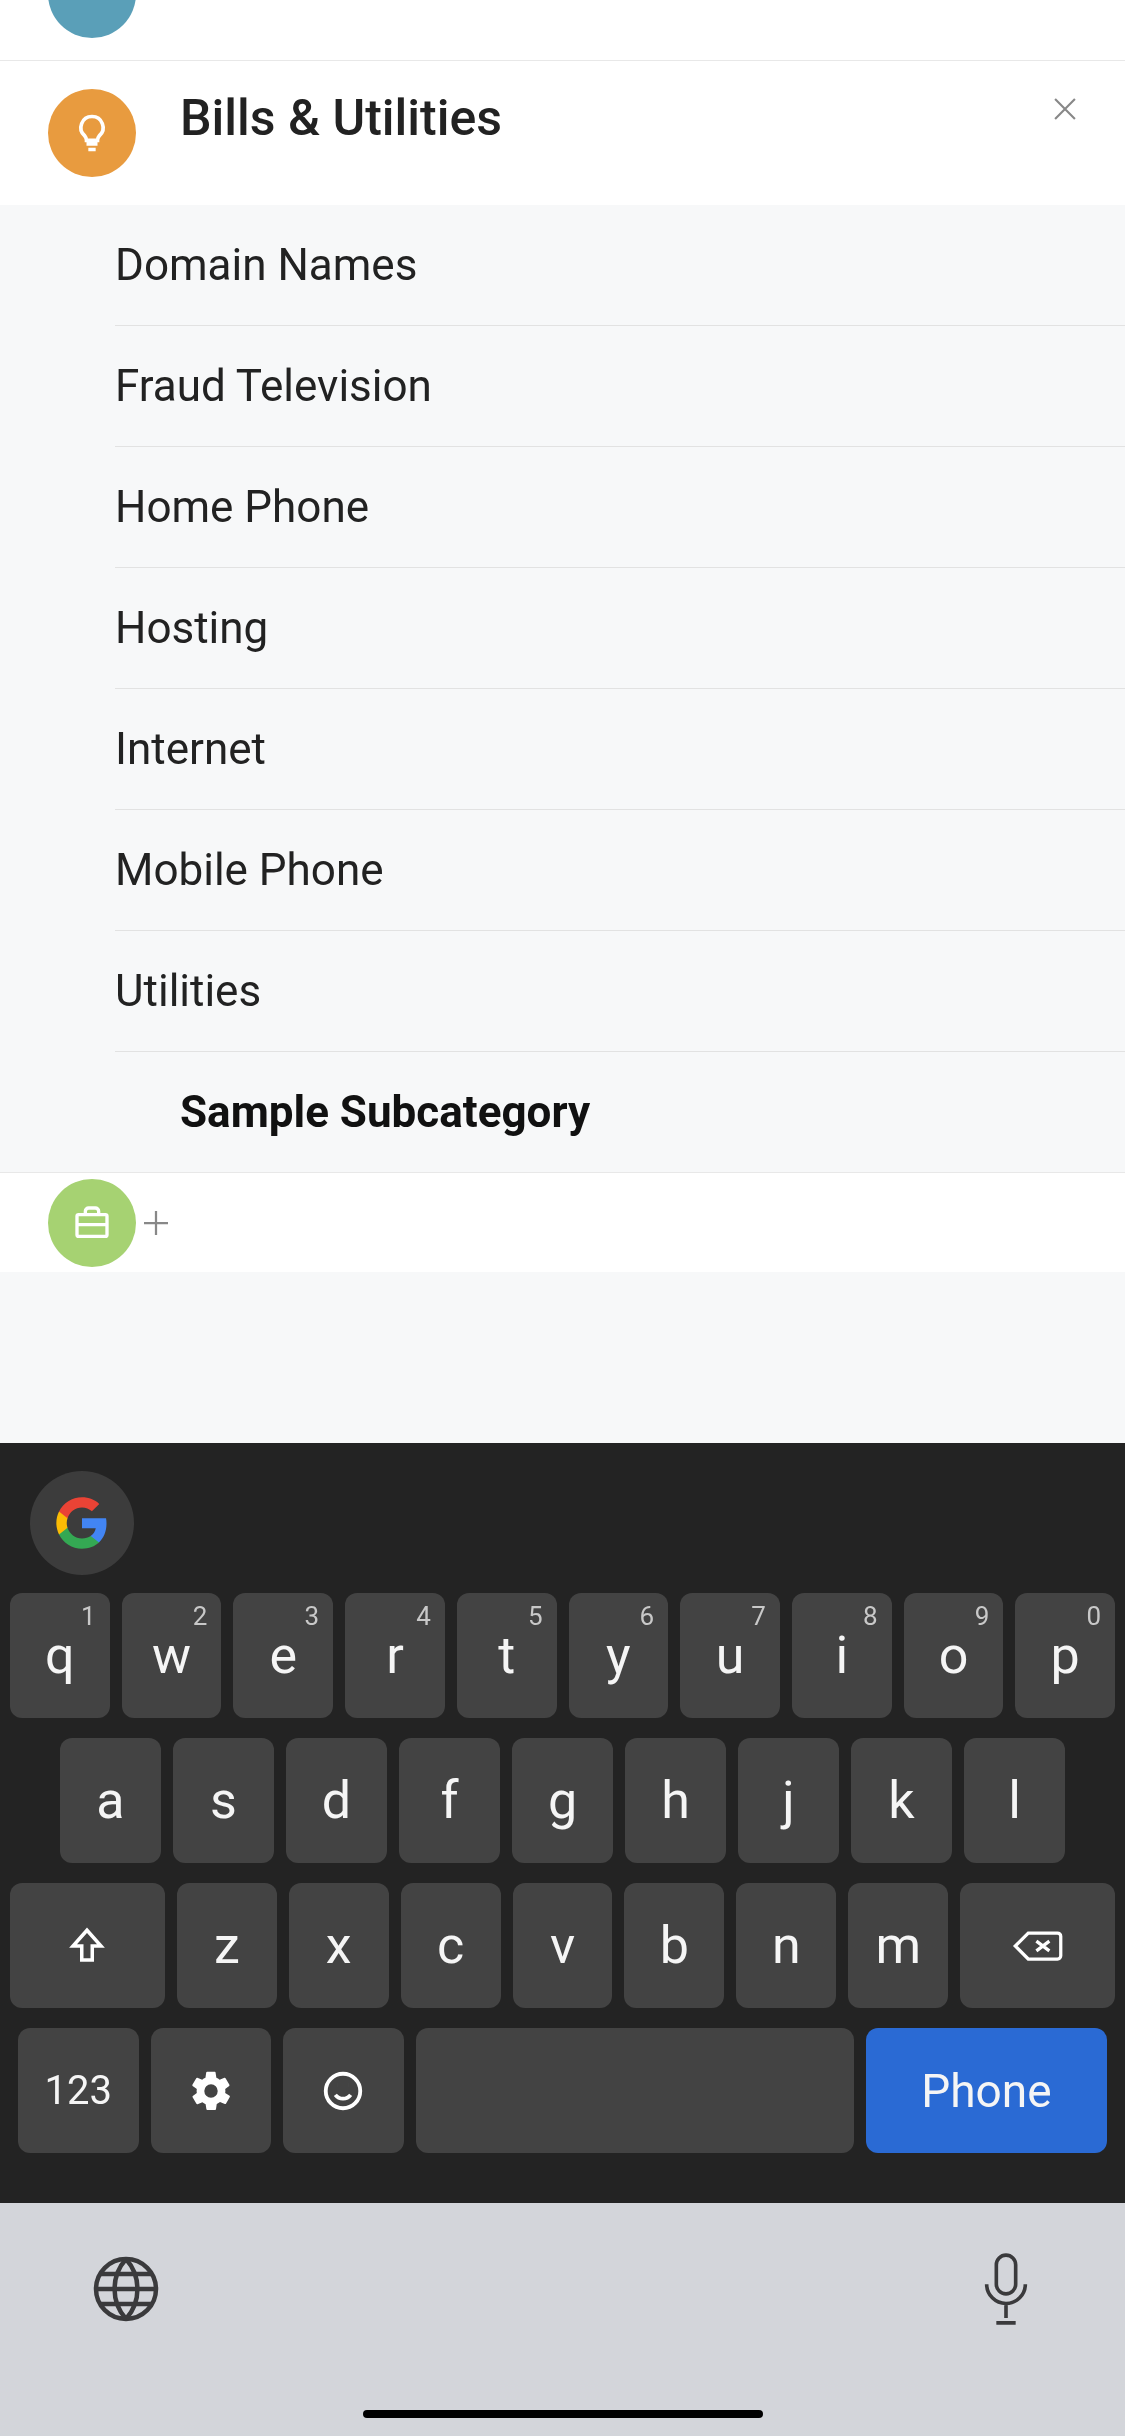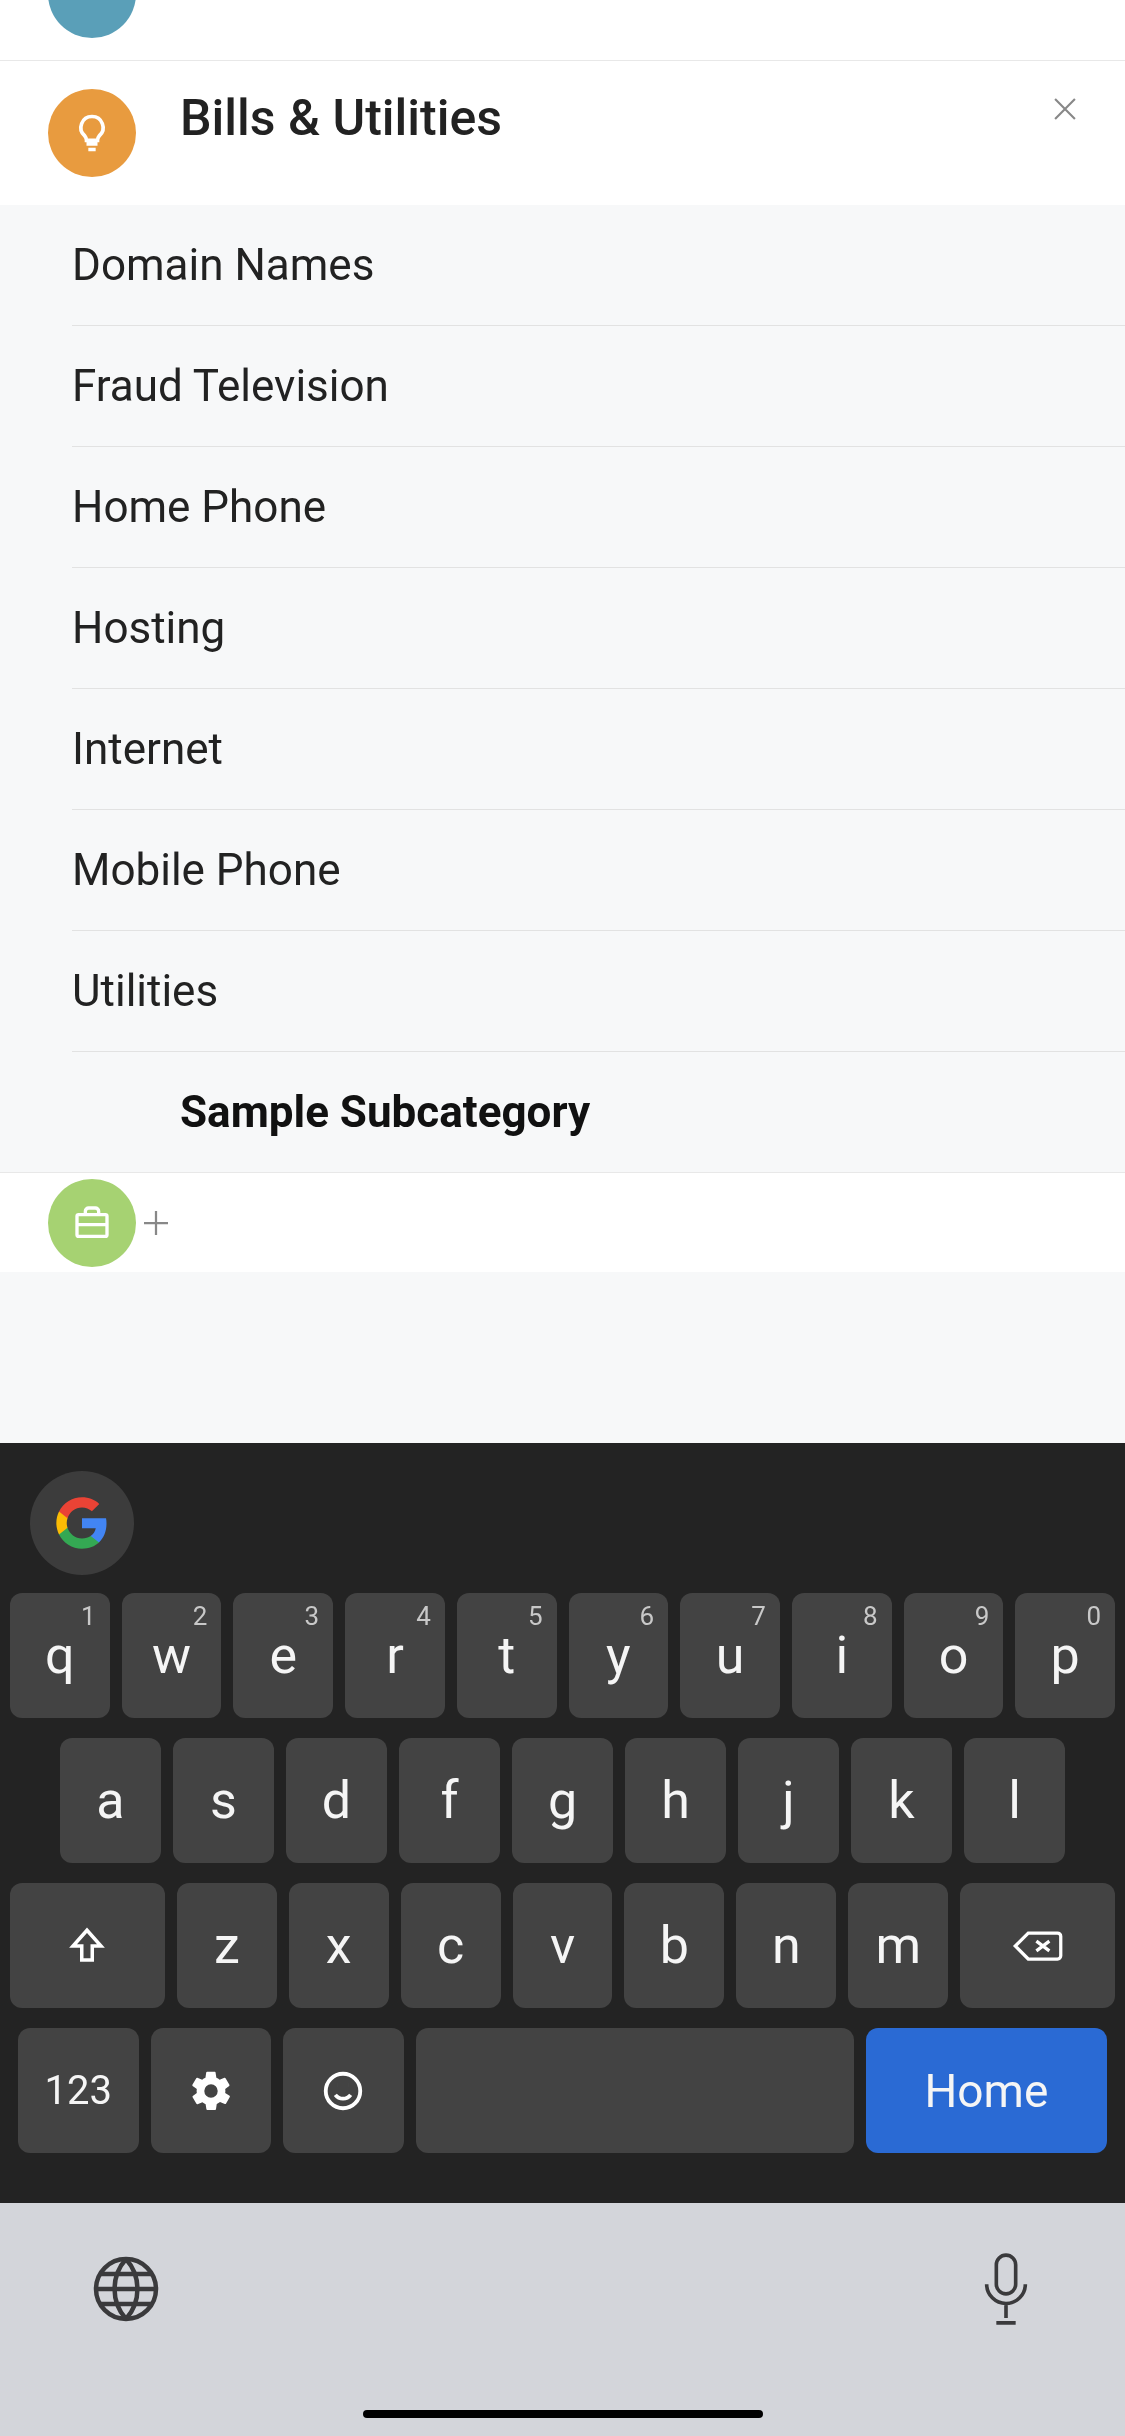--- a/index.html
+++ b/index.html
@@ -12,21 +12,21 @@
 
 .category-header { background: #fff; display: flex; align-items: flex-start; padding: 28px 40px 28px 48px; border-top: 1px solid #e8e8e8; }
 .cat-icon { width: 88px; height: 88px; border-radius: 50%; display: flex; align-items: center; justify-content: center; flex-shrink: 0; }
 .cat-icon.orange { background: #e89b3f; }
 .cat-icon.green { background: #a6d272; }
 .cat-title { flex: 1; font-size: 50px; font-weight: 500; color: #222; margin-left: 44px; }
 .close-btn { width: 40px; height: 40px; display: flex; align-items: center; justify-content: center; }
 .plus-btn { width: 40px; height: 40px; display: flex; align-items: center; justify-content: center; }
 
 .sublist { background: #f7f8f9; }
-.sub-item { margin-left: 72px; border-bottom: 1px solid #e2e2e2; padding: 34px 0 34px 0; font-size: 44px; color: #222; }
+.sub-item { margin-left: 115px; border-bottom: 1px solid #e2e2e2; padding: 34px 0 34px 0; font-size: 44px; color: #222; }
 .sub-item:last-of-type { border-bottom: 1px solid #e2e2e2; }
 .sub-input-wrap { margin-left: 180px; padding: 34px 40px 34px 0; position: relative; }
 .sub-input { font-size: 44px; font-weight: 700; color: #111; border: none; background: transparent; outline: none; width: 100%; font-family: inherit; }
 
 .next-cat { background: #fff; display: flex; align-items: center; padding: 28px 40px 28px 48px; border-top: 1px solid #e8e8e8; overflow: hidden; height: 100px; }
 
 
 .kbd { position: absolute; left: 0; right: 0; bottom: 0; height: 993px; }
 .kbd-top { height: 760px; background: #232323; padding-top: 20px; }
 .gbar { height: 120px; display: flex; align-items: center; padding: 0 30px; }
@@ -227,21 +227,21 @@
               <path d="M19.4 13a7.8 7.8 0 0 0 .1-1 7.8 7.8 0 0 0-.1-1l2.1-1.6a.5.5 0 0 0 .1-.6l-2-3.5a.5.5 0 0 0-.6-.2l-2.5 1a7.3 7.3 0 0 0-1.7-1l-.4-2.6A.5.5 0 0 0 14 2h-4a.5.5 0 0 0-.5.4l-.4 2.7a7.3 7.3 0 0 0-1.7 1l-2.5-1a.5.5 0 0 0-.6.2l-2 3.5a.5.5 0 0 0 .1.6L4.6 11a7.8 7.8 0 0 0-.1 1 7.8 7.8 0 0 0 .1 1l-2.1 1.6a.5.5 0 0 0-.1.6l2 3.5a.5.5 0 0 0 .6.2l2.5-1a7.3 7.3 0 0 0 1.7 1l.4 2.6a.5.5 0 0 0 .5.4h4a.5.5 0 0 0 .5-.4l.4-2.7a7.3 7.3 0 0 0 1.7-1l2.5 1a.5.5 0 0 0 .6-.2l2-3.5a.5.5 0 0 0-.1-.6zM12 15.5A3.5 3.5 0 1 1 15.5 12 3.5 3.5 0 0 1 12 15.5z"></path>
             </svg>
       </div>
       <div class="key dark" style="flex:1.1">
         <svg width="46" height="46" viewBox="0 0 24 24" fill="none" stroke="#fff" stroke-width="2">
               <circle cx="12" cy="12" r="9"></circle>
               <path d="M8 14s1.5 2 4 2 4-2 4-2M9 9h.01M15 9h.01"></path>
             </svg>
       </div>
       <div class="key space"></div>
-      <div class="key done">Home</div>
+      <div class="key done">Phone</div>
     </div>
   </div>
 
   <div class="kbd-bottom">
     <div class="globe">
       <svg width="72" height="72" viewBox="0 0 24 24" fill="none" stroke="#3a3a3c" stroke-width="1.5">
             <circle cx="12" cy="12" r="10"></circle>
             <path d="M2 12h20M12 2a15 15 0 0 1 0 20M12 2a15 15 0 0 0 0 20M3.5 7h17M3.5 17h17"></path>
           </svg>
     </div>

